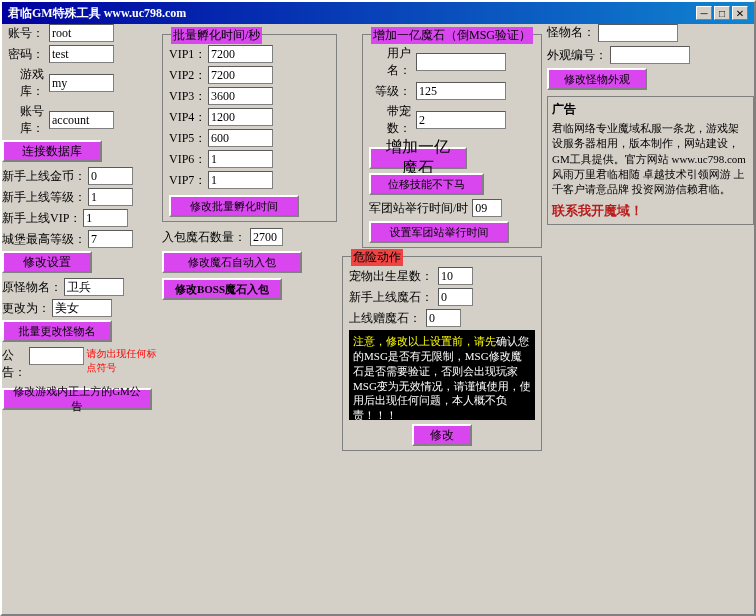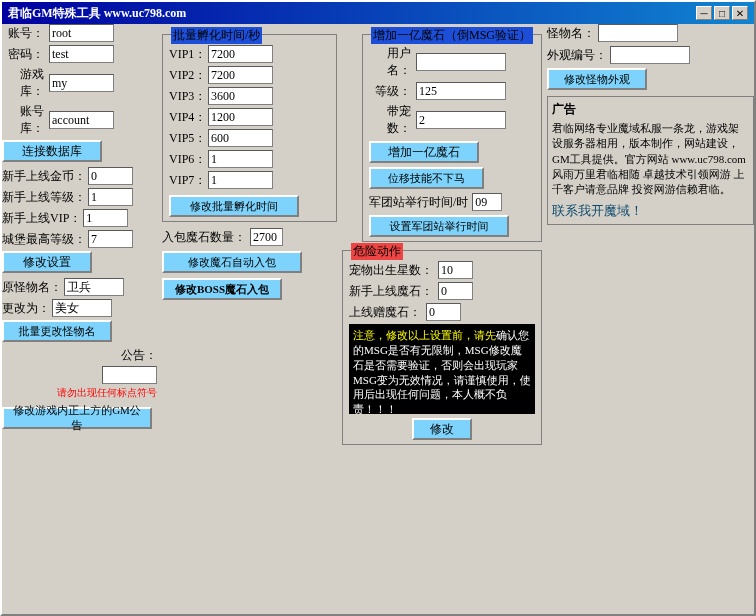--- a/index.html
+++ b/index.html
@@ -56,21 +56,21 @@
     .group-box {
       border: 1px solid #808080;
       padding: 4px 6px;
       position: relative;
       background: #d4d0c8;
     }
     .group-box-title {
       position: absolute;
       top: -8px;
       left: 8px;
-      background: #1d4ed8;
+      background: #d946ef;
       padding: 0 2px;
       font-size: 12px;
     }
     .form-row {
       display: flex;
       align-items: center;
       margin-bottom: 3px;
       gap: 2px;
     }
     .form-label {
@@ -84,21 +84,21 @@
       border: 1px solid #808080;
       border-top: 1px solid #5a5a5a;
       border-left: 1px solid #5a5a5a;
       padding: 1px 2px;
       font-size: 12px;
       font-family: inherit;
       height: 18px;
     }
     .input-sm { width: 65px; }
     .btn {
-      background: #7dd3fc;
+      background: #d946ef;
       border: 2px solid;
       border-color: #ffffff #808080 #808080 #ffffff;
       padding: 2px 8px;
       font-size: 12px;
       font-family: inherit;
       cursor: pointer;
       height: 22px;
       display: inline-flex;
       align-items: center;
       justify-content: center;
@@ -201,21 +201,21 @@
         <span style="font-size:12px; white-space:nowrap;">原怪物名：</span>
         <input type="text" style="width: 60px;" value="卫兵">
       </div>
       <div class="form-row">
         <span style="font-size:12px; white-space:nowrap;">更改为：</span>
         <input type="text" style="width: 60px;" value="美女">
       </div>
       <div style="margin-bottom:5px;">
         <button class="btn" style="width:110px; font-size:11px;">批量更改怪物名</button>
       </div>
-      <div class="form-row" style="align-items:flex-end; gap:2px;flex-direction:column;">
+      <div class="form-row" style="align-items:flex-start; gap:2px;">
         <span style="font-size:12px;">公告：</span>
         <input type="text" style="width: 55px;" value="">
         <span style="color:red; font-size:10px;">请勿出现任何标点符号</span>
       </div>
       <div>
         <button class="btn" style="width:150px; font-size:11px;">修改游戏内正上方的GM公告</button>
       </div>
     </div>
 
     <div class="col2">
@@ -273,21 +273,21 @@
         </div>
         <div class="form-row">
           <span class="form-label">等级：</span>
           <input type="text" style="width: 90px;" value="125">
         </div>
         <div class="form-row">
           <span class="form-label">带宠数：</span>
           <input type="text" style="width: 90px;" value="2">
         </div>
         <div style="margin: 4px 0;">
-          <button class="btn" style="width:110px; font-size:12px;font-family:Liberation Serif, serif;">增加一亿魔石</button>
+          <button class="btn" style="width:98px; font-size:16px;font-family:Liberation Serif, serif;">增加一亿魔石</button>
         </div>
         <div style="margin: 4px 0;">
           <button class="btn" style="width:115px; font-size:11px;">位移技能不下马</button>
         </div>
         <div class="form-row" style="margin-top:4px; align-items:center; gap:4px;">
           <span style="font-size:12px; white-space:nowrap;">军团站举行时间/时</span>
           <input type="text" style="width: 30px;" value="09">
         </div>
         <div style="margin-top:4px;">
           <button class="btn" style="width:140px; font-size:11px;">设置军团站举行时间</button>
@@ -313,33 +313,33 @@
             <span class="highlight">注意，修改以上设置前，请先</span>确认您的MSG是否有无限制，MSG修改魔石是否需要验证，否则会出现玩家MSG变为无效情况，请谨慎使用，使用后出现任何问题，本人概不负责！！！
           </span>
         </div>
         <div style="margin-top:4px; text-align:center;">
           <button class="btn" style="width:60px;">修改</button>
         </div>
       </div>
     </div>
 
     <div class="col4">
-      <div style="display:flex; align-items:center; margin-bottom:4px; gap:3px;">
+      <div style="display:flex; margin-bottom:4px; gap:3px;">
         <span style="font-size:12px; white-space:nowrap;">怪物名：</span>
         <input type="text" style="width: 80px;" value="">
       </div>
       <div style="display:flex; align-items:center; margin-bottom:4px; gap:3px;">
         <span style="font-size:12px; white-space:nowrap;">外观编号：</span>
         <input type="text" style="width: 80px;" value="">
       </div>
       <div style="margin-bottom:6px;">
         <button class="btn" style="width:100px; font-size:11px;">修改怪物外观</button>
       </div>
 
       <div style="border:1px solid #808080; padding:4px; background:#d4d0c8; font-size:11px; line-height:1.4;">
         <div style="font-size:12px; font-weight:bold; margin-bottom:3px;">广告</div>
         <div>君临网络专业魔域私服一条龙，游戏架设服务器相用，版本制作，网站建设，GM工具提供。官方网站 www.uc798.com风雨万里君临相随 卓越技术引领网游 上千客户请意品牌 投资网游信赖君临。</div>
-        <div style="color:#0c4a6e; font-weight:normal; font-size:13px; margin-top:4px;">联系我开魔域！</div>
+        <div style="color:#b91c1c; font-weight:bold; font-size:13px; margin-top:4px;">联系我开魔域！</div>
       </div>
     </div>
 
   </div>
 </div>
 
 </body></html>

